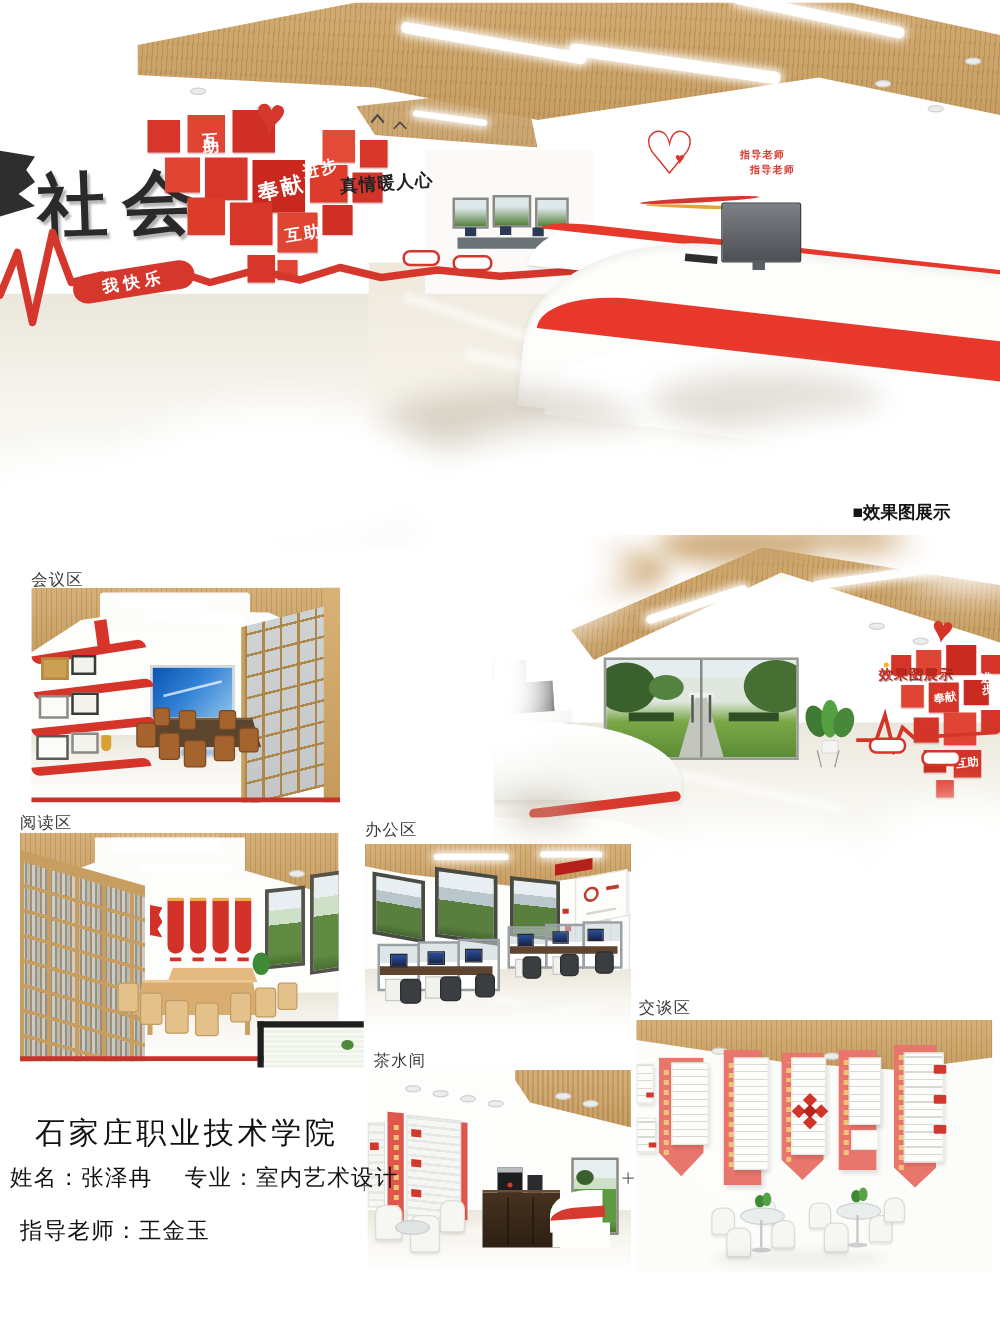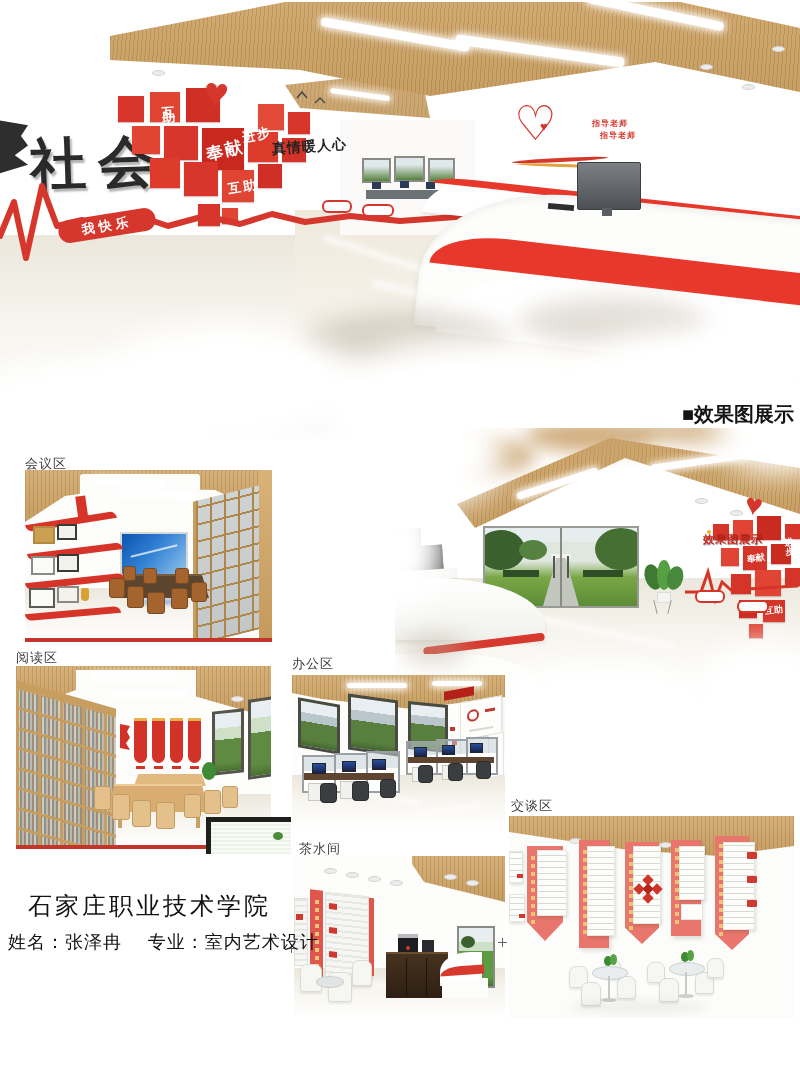--- a/index.html
+++ b/index.html
@@ -141,21 +141,21 @@
     <div class="blob gblob" style="left:615px;top:382px;width:145px;height:42px;"></div>
     <div class="blob gblob" style="left:180px;top:392px;width:170px;height:36px;opacity:.7;"></div>
     <div class="blob" style="left:652px;top:416px;width:54px;height:18px;background:rgba(115,108,96,.55);filter:blur(4px);"></div>
     <div class="blob" style="left:702px;top:400px;width:30px;height:12px;background:rgba(115,108,96,.45);filter:blur(3px);"></div>
     <div class="blob wblob" style="left:90px;top:325px;width:270px;height:125px;"></div>
     <div class="blob wblob" style="left:320px;top:338px;width:310px;height:135px;"></div>
     <div class="blob wblob" style="left:560px;top:330px;width:260px;height:120px;"></div>
     <div class="blob wblob" style="left:-40px;top:360px;width:240px;height:110px;"></div>
     <div class="blob wblob" style="left:650px;top:385px;width:220px;height:95px;"></div>
 
-    <div class="abs" style="left:682px;top:401px;font-size:20px;font-weight:bold;color:#141414;z-index:9;">■效果图展示</div>
+    <div class="abs" style="left:682px;top:401px;font-size:14px;font-weight:bold;color:#141414;z-index:9;">■效果图展示</div>
   </div>
 
   <div class="abs" style="left:395px;top:428px;width:405px;height:277px;overflow:hidden;">
     <div class="abs floor" style="left:0;top:150px;width:405px;height:127px;"></div>
     <div class="streak" style="left:130px;top:200px;width:150px;height:7px;transform:rotate(12deg);"></div>
     <div class="abs woodv" style="left:0;top:0;width:405px;height:130px;clip-path:polygon(62px 76px,215px 10px,405px 40px,405px 86px,230px 30px,80px 100px);"></div>
     <div class="lstrip" style="left:120px;top:52px;width:85px;height:7px;transform:rotate(-18deg);"></div>
     <div class="lstrip" style="left:255px;top:30px;width:100px;height:7px;transform:rotate(-8deg);"></div>
     <div class="dlight" style="left:300px;top:70px;"></div>
     <div class="dlight" style="left:335px;top:82px;"></div>
@@ -474,14 +474,15 @@
     <div class="abs" style="left:176px;top:156px;width:2px;height:22px;background:#c9c9c9;"></div>
     <div class="abs" style="left:169px;top:178px;width:16px;height:4px;border-radius:50%;background:#cfcfcf;"></div>
     <div class="blob" style="left:60px;top:184px;width:140px;height:14px;background:rgba(0,0,0,.05);filter:blur(4px);"></div>
   </div>
 
   <div class="cross" style="left:287px;top:944px;"></div>
   <div class="cross" style="left:498px;top:938px;"></div>
 
   <div class="abs title-serif" style="left:8px;top:930px;font-size:18px;letter-spacing:1px;">姓名：张泽冉　 专业：室内艺术设计</div>
   <div class="abs title-serif" style="left:28px;top:890px;font-size:24px;letter-spacing:3px;">石家庄职业技术学院</div>
+  <div class="abs title-serif" style="left:16px;top:972px;font-size:18px;letter-spacing:1px;">指导老师：王金玉</div>
 
 </div>
 
 </body></html>

